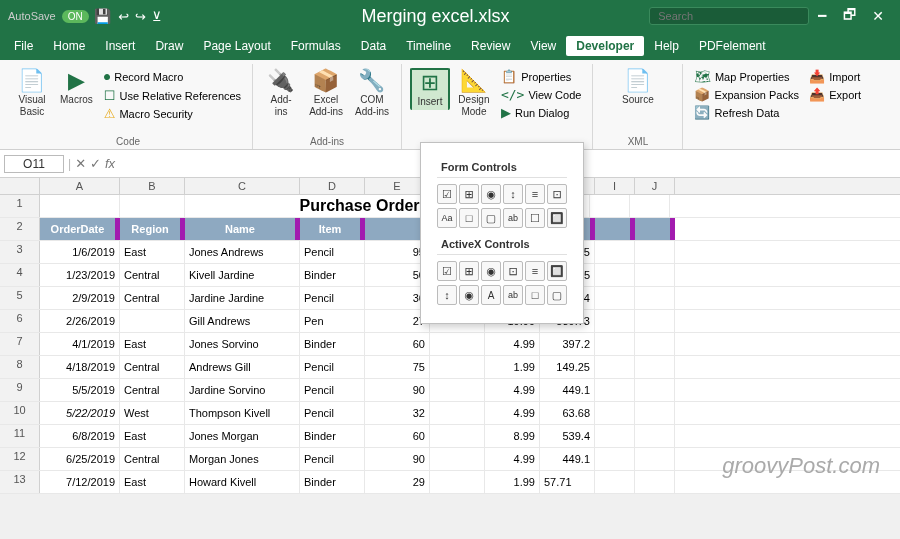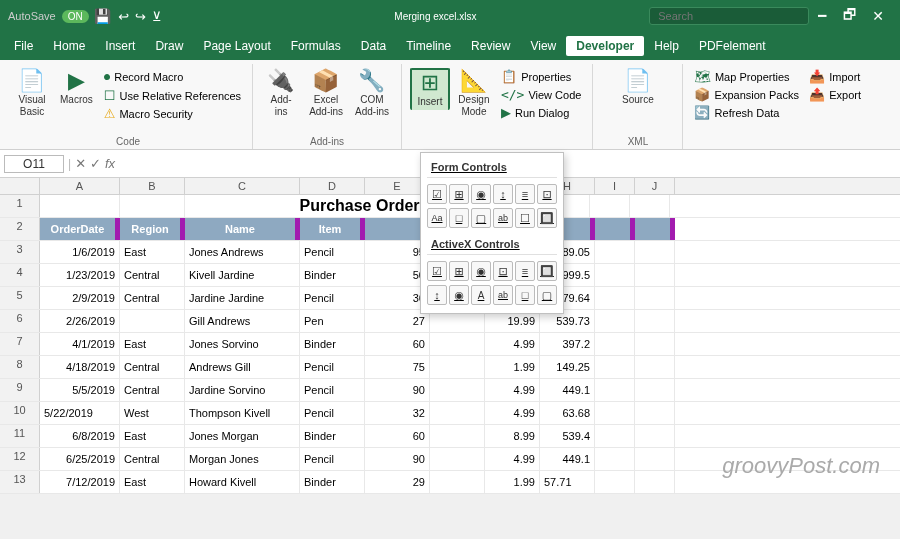--- a/index.html
+++ b/index.html
@@ -10,21 +10,21 @@
       background: #217346;
       height: 32px;
       display: flex;
       align-items: center;
       padding: 0 8px;
       color: white;
     }
     .title-bar-left { display: flex; align-items: center; gap: 6px; flex: 1; }
     .autosave-label { font-size: 11px; color: #ccc; }
     .toggle-on { background: #5cb85c; border-radius: 10px; padding: 1px 6px; font-size: 10px; color: white; }
-    .title-bar-center { flex: 2; text-align: center; font-size: 10px; font-weight: 500; color: white; }
+    .title-bar-center { flex: 2; text-align: center; font-size: 18px; font-weight: 500; color: white; }
     .title-bar-right { flex: 1; display: flex; justify-content: flex-end; align-items: center; }
     .search-box { background: #1a5c38; border: 1px solid #3a8a5c; border-radius: 3px; padding: 2px 8px; color: white; font-size: 11px; width: 160px; }
     .win-btn { color: white; font-size: 14px; padding: 0 8px; cursor: pointer; }
 
     
     .menu-bar {
       background: #217346;
       height: 28px;
       display: flex;
       align-items: center;
@@ -73,29 +73,28 @@
 
     .insert-btn-active {
       background: #d0e8d0;
       border: 2px solid #217346;
       border-bottom: none;
     }
 
     
     .dropdown-popup {
       position: absolute;
-      top: 152px;
+      top: 142px;
       left: 420px;
       background: white;
       border: 1px solid #c0c0c0;
       box-shadow: 2px 3px 8px rgba(0,0,0,0.2);
       z-index: 100;
       min-width: 130px;
-      padding: 6px;
-      text-decoration: underline;
+      padding: 16px;
     }
     .popup-section-title {
       font-size: 11px; font-weight: 600; color: #333; padding: 2px 4px 4px 4px; border-bottom: 1px solid #e0e0e0; margin-bottom: 4px;
     }
     .popup-icon-row { display: flex; gap: 2px; padding: 2px 0; flex-wrap: wrap; }
     .popup-icon { width: 20px; height: 20px; border: 1px solid #bbb; border-radius: 2px; display: flex; align-items: center; justify-content: center; font-size: 11px; cursor: pointer; color: #333; background: #f8f8f8; }
 
     
     .formula-bar {
       background: white;
@@ -483,21 +482,21 @@
         <div class="cell col-d">Pencil</div>
         <div class="cell col-e" style="text-align: right;">90</div>
         <div class="cell col-f" style="text-align: right;"></div>
         <div class="cell col-g" style="text-align: right;">4.99</div>
         <div class="cell col-h" style="text-align: right;">449.1</div>
         <div class="cell col-i" style="text-align: right;"></div>
         <div class="cell col-j" style="text-align: right;"></div>
       </div>
       <div class="spreadsheet-row">
         <div class="row-num">10</div>
-        <div class="cell col-a" style="text-align: left;">5/22/2019</div>
+        <div class="cell col-a" style="text-align: right; font-style: italic;">5/22/2019</div>
         <div class="cell col-b">West</div>
         <div class="cell col-c">Thompson Kivell</div>
         <div class="cell col-d">Pencil</div>
         <div class="cell col-e" style="text-align: right;">32</div>
         <div class="cell col-f" style="text-align: right;"></div>
         <div class="cell col-g" style="text-align: right;">4.99</div>
         <div class="cell col-h" style="text-align: right;">63.68</div>
         <div class="cell col-i" style="text-align: right;"></div>
         <div class="cell col-j" style="text-align: right;"></div>
       </div>

